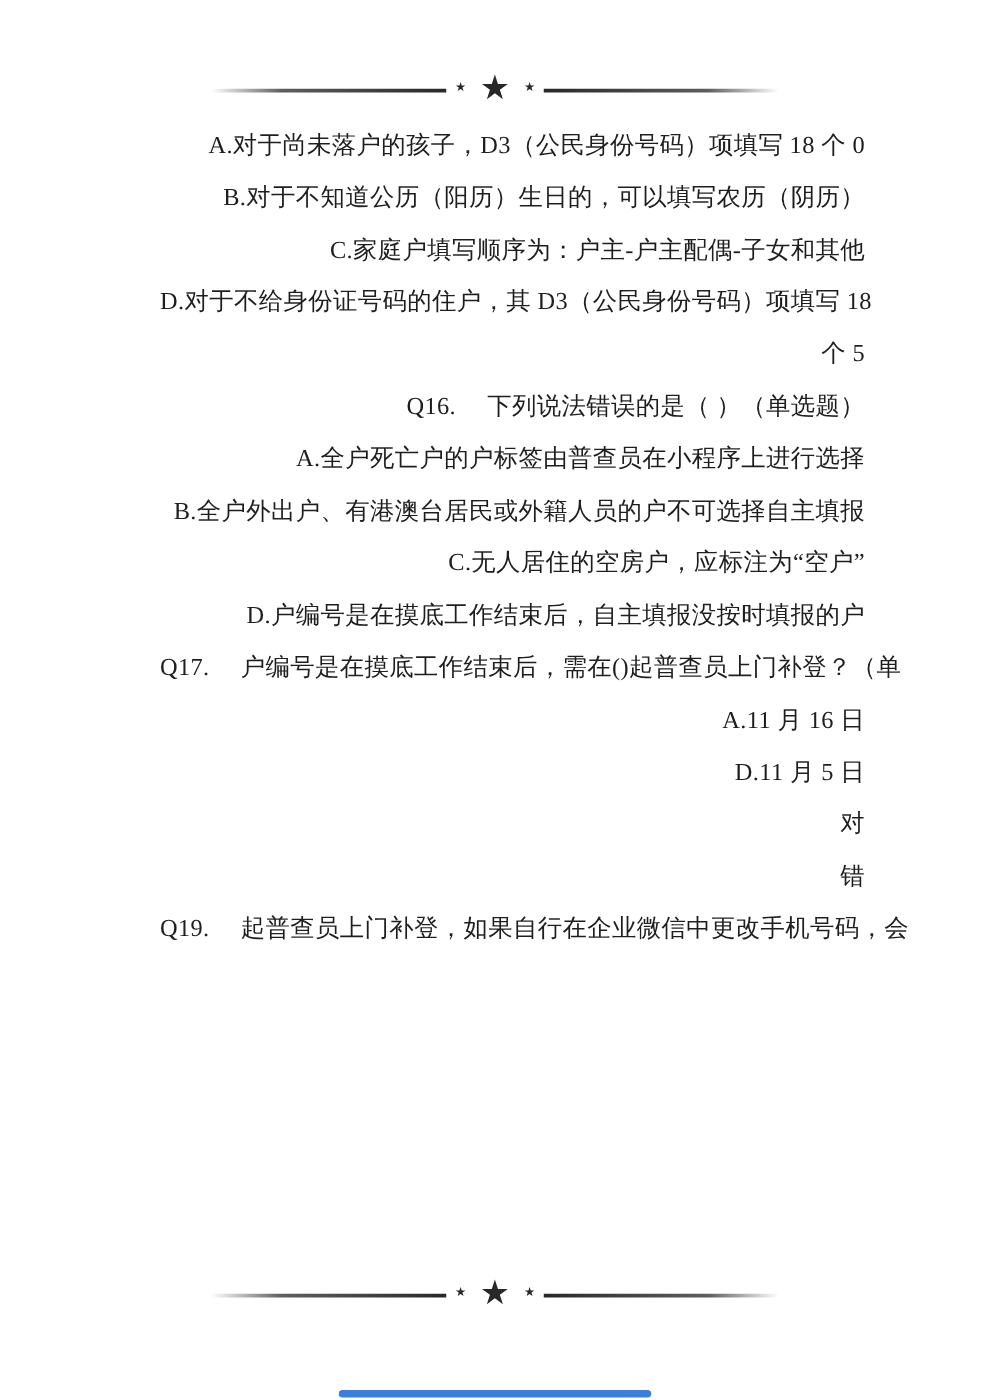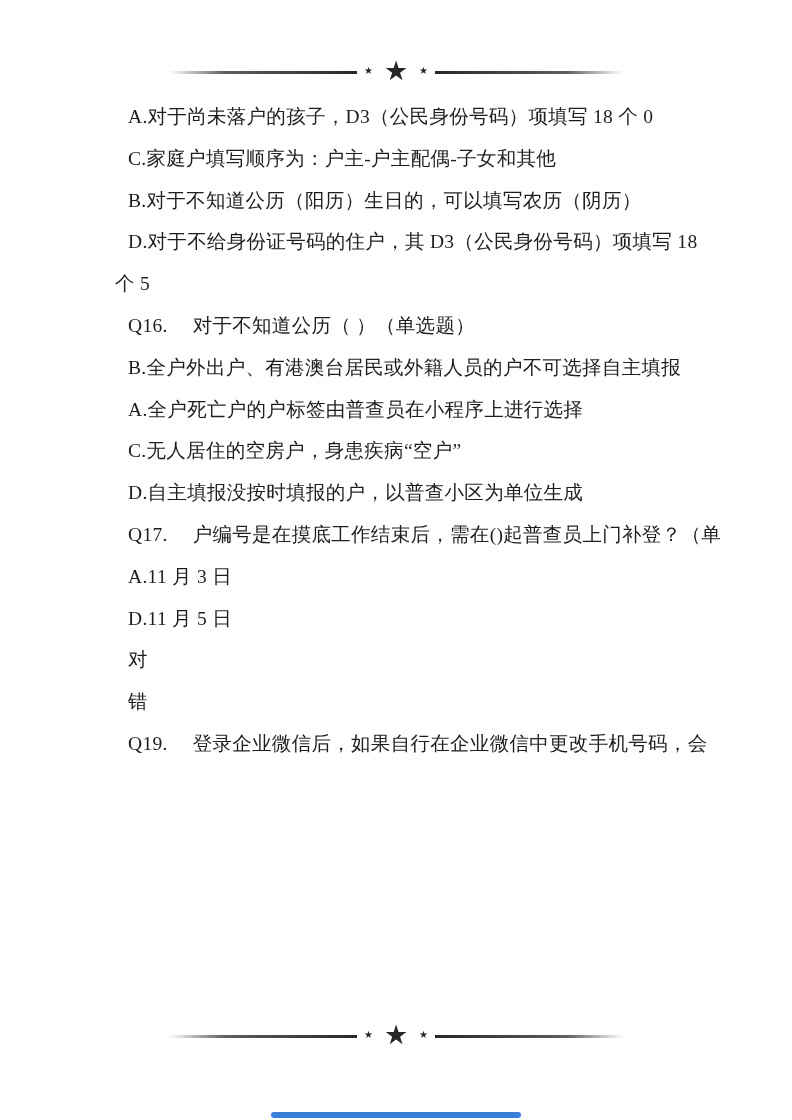--- a/index.html
+++ b/index.html
@@ -28,21 +28,21 @@
     font-size:27px; line-height:1; color:#282828;
     margin:0 4px; transform:translateY(-2px);
     font-family:"DejaVu Sans",sans-serif;
   }
   .divider-top { top:56px; }
   .divider-bottom { top:1020px; }
 
   
   .doc-body {
     position:absolute;
-    top:96px; left:115px; right:100px;
+    top:96px; left:115px; right:100px;text-align:right;
   }
   .doc-body p {
     margin:0;
     font-size:19.5px;
     line-height:41.8px;
     white-space:nowrap;
     letter-spacing:0.3px;
   }
   .doc-body p.ind { padding-left:13px; }
 
@@ -61,35 +61,35 @@
 <div class="divider divider-top">
   <span class="rule rule-l"></span>
   <span class="star-small">★</span>
   <span class="star-big">★</span>
   <span class="star-small">★</span>
   <span class="rule rule-r"></span>
 </div>
 
 <div class="doc-body">
   <p class="ind">A.对于尚未落户的孩子，D3（公民身份号码）项填写 18 个 0</p>
+  <p class="ind">B.对于不知道公历（阳历）生日的，可以填写农历（阴历）</p>
   <p class="ind">C.家庭户填写顺序为：户主-户主配偶-子女和其他</p>
-  <p class="ind">B.对于不知道公历（阳历）生日的，可以填写农历（阴历）</p>
   <p class="ind">D.对于不给身份证号码的住户，其 D3（公民身份号码）项填写 18</p>
   <p>个 5</p>
-  <p class="ind">Q16.　 对于不知道公历（ ）（单选题）</p>
+  <p class="ind">Q16.　 下列说法错误的是（ ）（单选题）</p>
+  <p class="ind">A.全户死亡户的户标签由普查员在小程序上进行选择</p>
   <p class="ind">B.全户外出户、有港澳台居民或外籍人员的户不可选择自主填报</p>
-  <p class="ind">A.全户死亡户的户标签由普查员在小程序上进行选择</p>
-  <p class="ind">C.无人居住的空房户，身患疾病“空户”</p>
-  <p class="ind">D.自主填报没按时填报的户，以普查小区为单位生成</p>
+  <p class="ind">C.无人居住的空房户，应标注为“空户”</p>
+  <p class="ind">D.户编号是在摸底工作结束后，自主填报没按时填报的户</p>
   <p class="ind">Q17.　 户编号是在摸底工作结束后，需在()起普查员上门补登？（单</p>
-  <p class="ind">A.11 月 3 日</p>
+  <p class="ind">A.11 月 16 日</p>
   <p class="ind">D.11 月 5 日</p>
   <p class="ind">对</p>
   <p class="ind">错</p>
-  <p class="ind">Q19.　 登录企业微信后，如果自行在企业微信中更改手机号码，会</p>
+  <p class="ind">Q19.　 起普查员上门补登，如果自行在企业微信中更改手机号码，会</p>
 </div>
 
 <div class="divider divider-bottom">
   <span class="rule rule-l"></span>
   <span class="star-small">★</span>
   <span class="star-big">★</span>
   <span class="star-small">★</span>
   <span class="rule rule-r"></span>
 </div>
 

